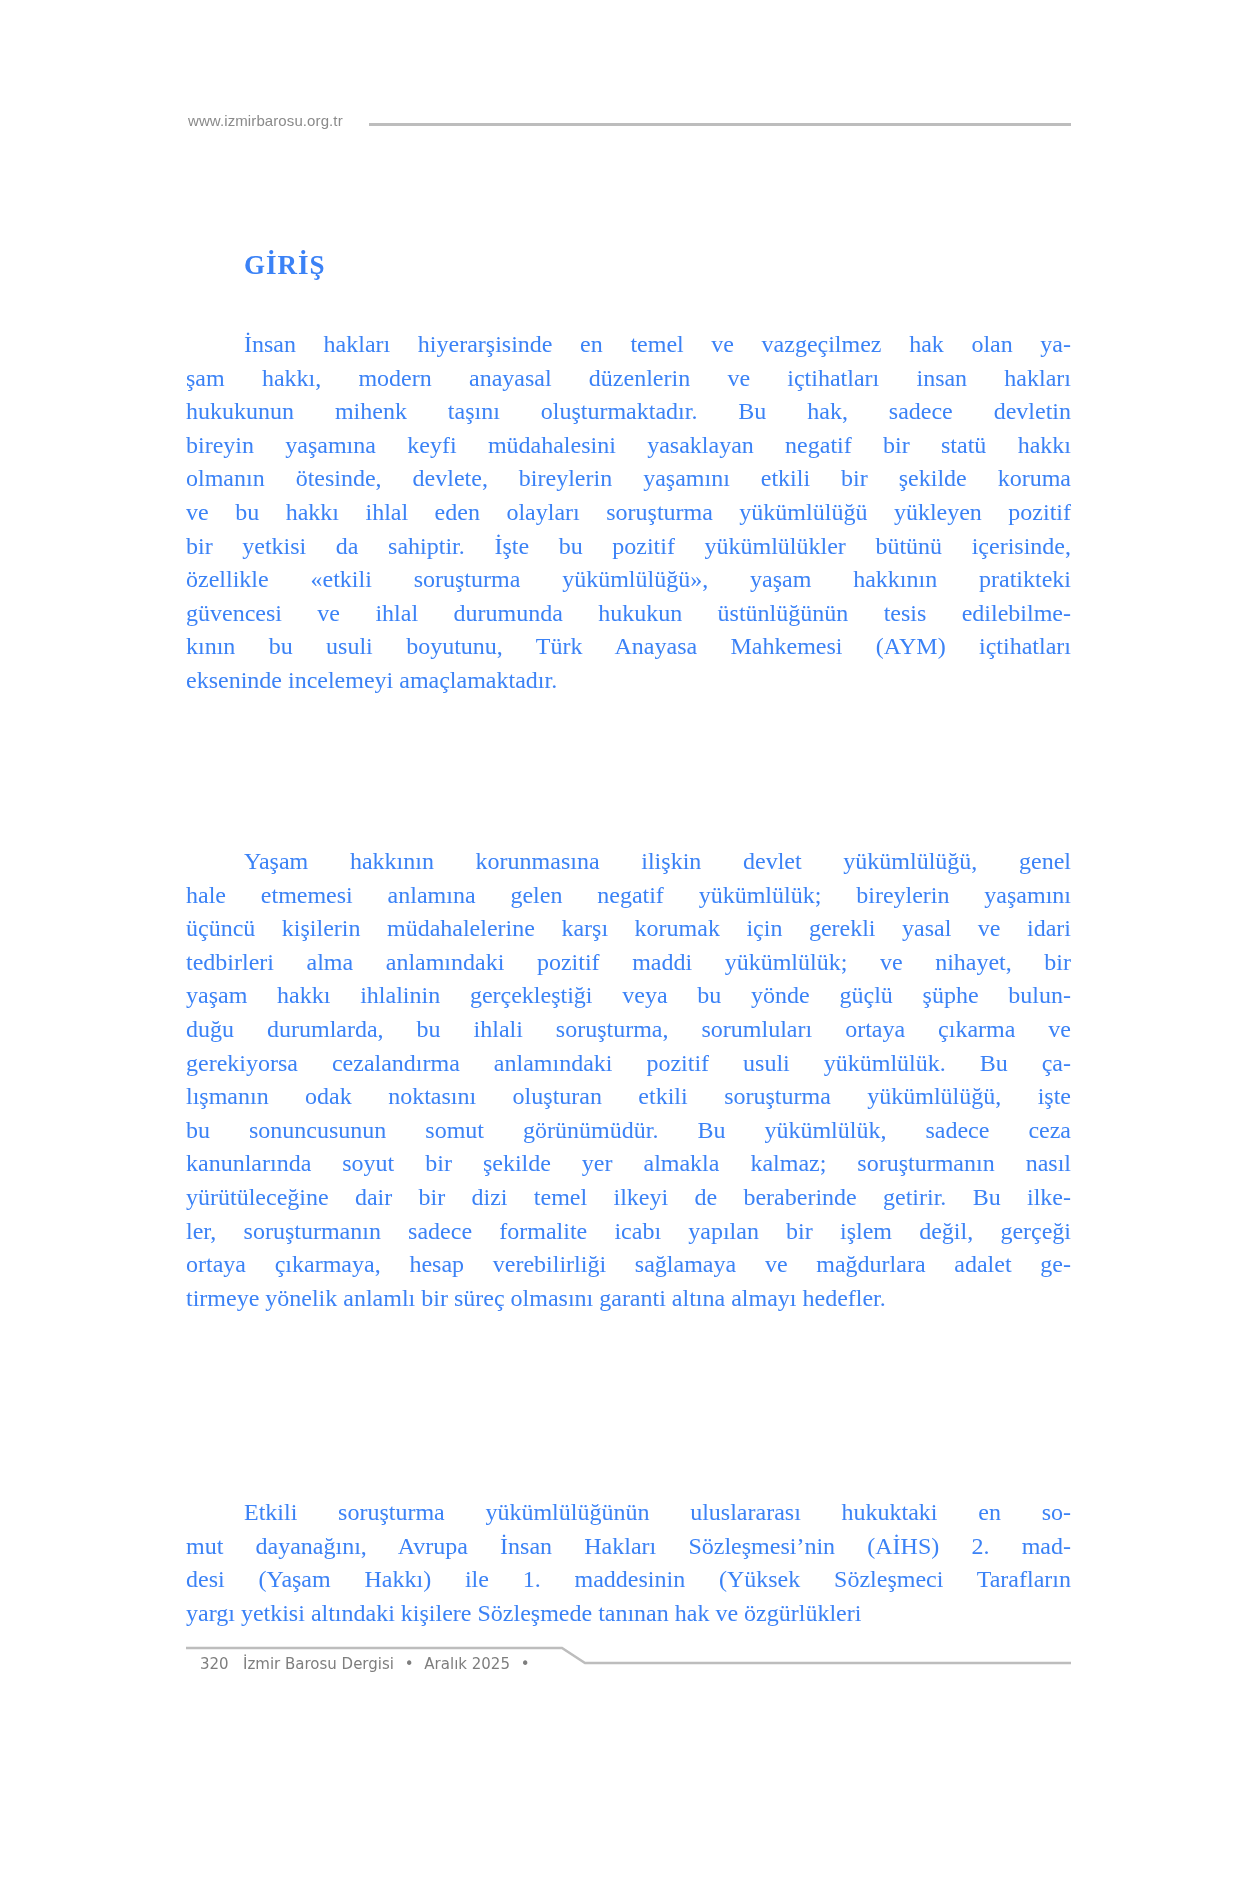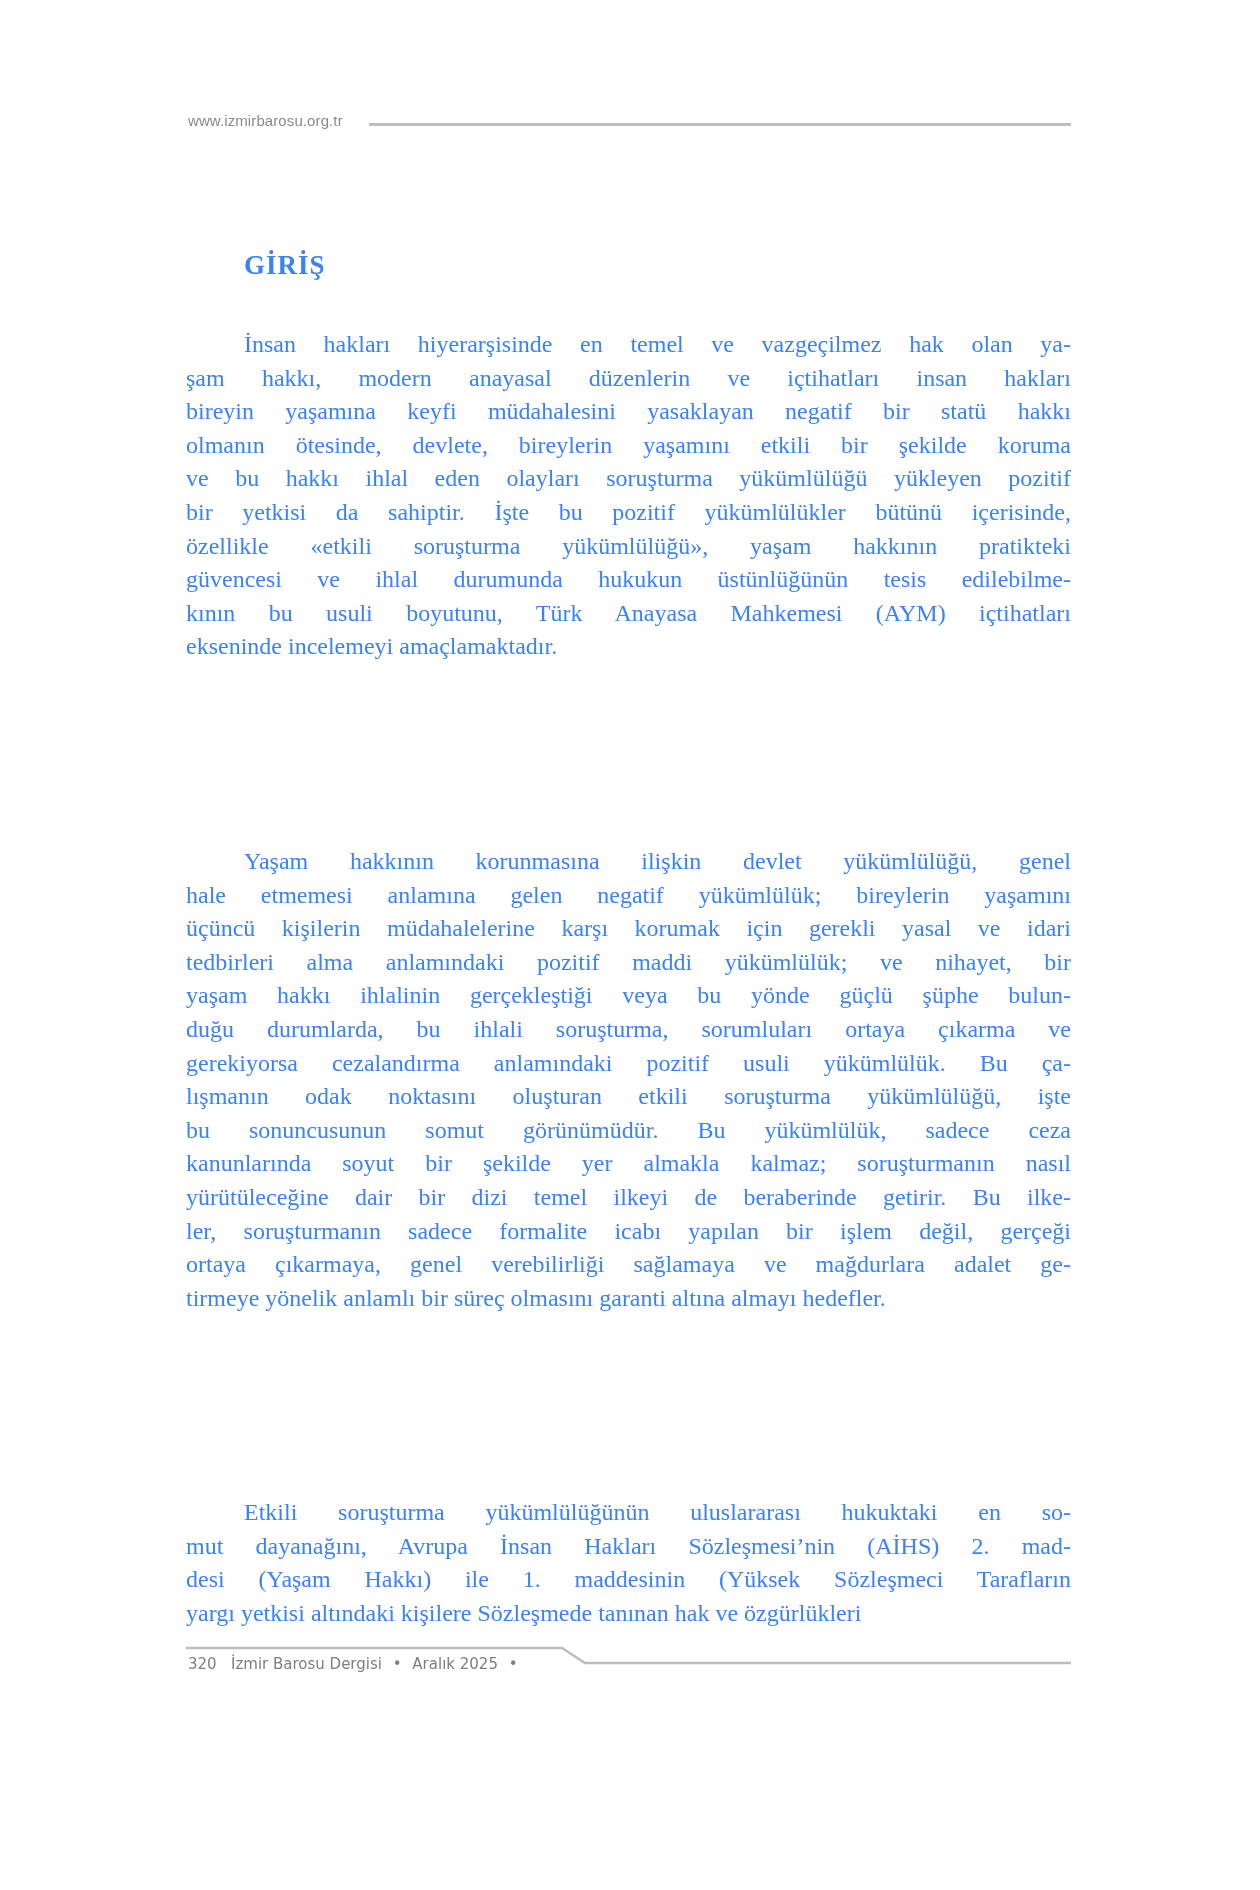--- a/index.html
+++ b/index.html
@@ -26,40 +26,41 @@
     text-indent: 58px; hyphens: manual;
   }
   .para .ln { display: block; text-align: justify; text-align-last: justify; text-indent: 0; white-space: nowrap; }
   .para .ln.first { padding-left: 58px; }
   .para .ln.last { text-align-last: left; }
   .p1 { position: absolute; top: 88px; left: 0; width: 885px; }
   .p2 { position: absolute; top: 605px; left: 0; width: 885px; }
   .p3 { position: absolute; top: 1256px; left: 0; width: 885px; }
   .footer-svg { position: absolute; left: 0; top: 0; }
   .footer-text {
-    position: absolute; left: 188px; top: 1655px;
+    position: absolute; left: 200px; top: 1655px;
     font-family: "DejaVu Sans", sans-serif; font-size: 15px; color: #7e7e7e;
     white-space: nowrap;
     text-align: right;
   }
 </style>
 </head>
 <body>
 
 <div>
 
   <div class="header-url">www.izmirbarosu.org.tr</div>
   <div class="header-line"></div>
 
   <div class="content">
     <div class="heading">GİRİŞ</div>
 
     <div class="para p1">
         <span class="ln first">İnsan hakları hiyerarşisinde en temel ve vazgeçilmez hak olan ya-</span>
         <span class="ln">şam hakkı, modern anayasal düzenlerin ve içtihatları insan hakları</span>
+        <span class="ln">hukukunun mihenk taşını oluşturmaktadır. Bu hak, sadece devletin</span>
         <span class="ln">bireyin yaşamına keyfi müdahalesini yasaklayan negatif bir statü hakkı</span>
         <span class="ln">olmanın ötesinde, devlete, bireylerin yaşamını etkili bir şekilde koruma</span>
         <span class="ln">ve bu hakkı ihlal eden olayları soruşturma yükümlülüğü yükleyen pozitif</span>
         <span class="ln">bir yetkisi da sahiptir. İşte bu pozitif yükümlülükler bütünü içerisinde,</span>
         <span class="ln">özellikle «etkili soruşturma yükümlülüğü», yaşam hakkının pratikteki</span>
         <span class="ln">güvencesi ve ihlal durumunda hukukun üstünlüğünün tesis edilebilme-</span>
         <span class="ln">kının bu usuli boyutunu, Türk Anayasa Mahkemesi (AYM) içtihatları</span>
         <span class="ln last">ekseninde incelemeyi amaçlamaktadır.</span>
       </div>
     <div class="para p2">
@@ -68,21 +69,21 @@
         <span class="ln">üçüncü kişilerin müdahalelerine karşı korumak için gerekli yasal ve idari</span>
         <span class="ln">tedbirleri alma anlamındaki pozitif maddi yükümlülük; ve nihayet, bir</span>
         <span class="ln">yaşam hakkı ihlalinin gerçekleştiği veya bu yönde güçlü şüphe bulun-</span>
         <span class="ln">duğu durumlarda, bu ihlali soruşturma, sorumluları ortaya çıkarma ve</span>
         <span class="ln">gerekiyorsa cezalandırma anlamındaki pozitif usuli yükümlülük. Bu ça-</span>
         <span class="ln">lışmanın odak noktasını oluşturan etkili soruşturma yükümlülüğü, işte</span>
         <span class="ln">bu sonuncusunun somut görünümüdür. Bu yükümlülük, sadece ceza</span>
         <span class="ln">kanunlarında soyut bir şekilde yer almakla kalmaz; soruşturmanın nasıl</span>
         <span class="ln">yürütüleceğine dair bir dizi temel ilkeyi de beraberinde getirir. Bu ilke-</span>
         <span class="ln">ler, soruşturmanın sadece formalite icabı yapılan bir işlem değil, gerçeği</span>
-        <span class="ln">ortaya çıkarmaya, genel verebilirliği sağlamaya ve mağdurlara adalet ge-</span>
+        <span class="ln">ortaya çıkarmaya, hesap verebilirliği sağlamaya ve mağdurlara adalet ge-</span>
         <span class="ln last">tirmeye yönelik anlamlı bir süreç olmasını garanti altına almayı hedefler.</span>
       </div>
     <div class="para p3">
         <span class="ln first">Etkili soruşturma yükümlülüğünün uluslararası hukuktaki en so-</span>
         <span class="ln">mut dayanağını, Avrupa İnsan Hakları Sözleşmesi’nin (AİHS) 2. mad-</span>
         <span class="ln">desi (Yaşam Hakkı) ile 1. maddesinin (Yüksek Sözleşmeci Tarafların</span>
         <span class="ln last">yargı yetkisi altındaki kişilere Sözleşmede tanınan hak ve özgürlükleri</span>
       </div>
   </div>
 

